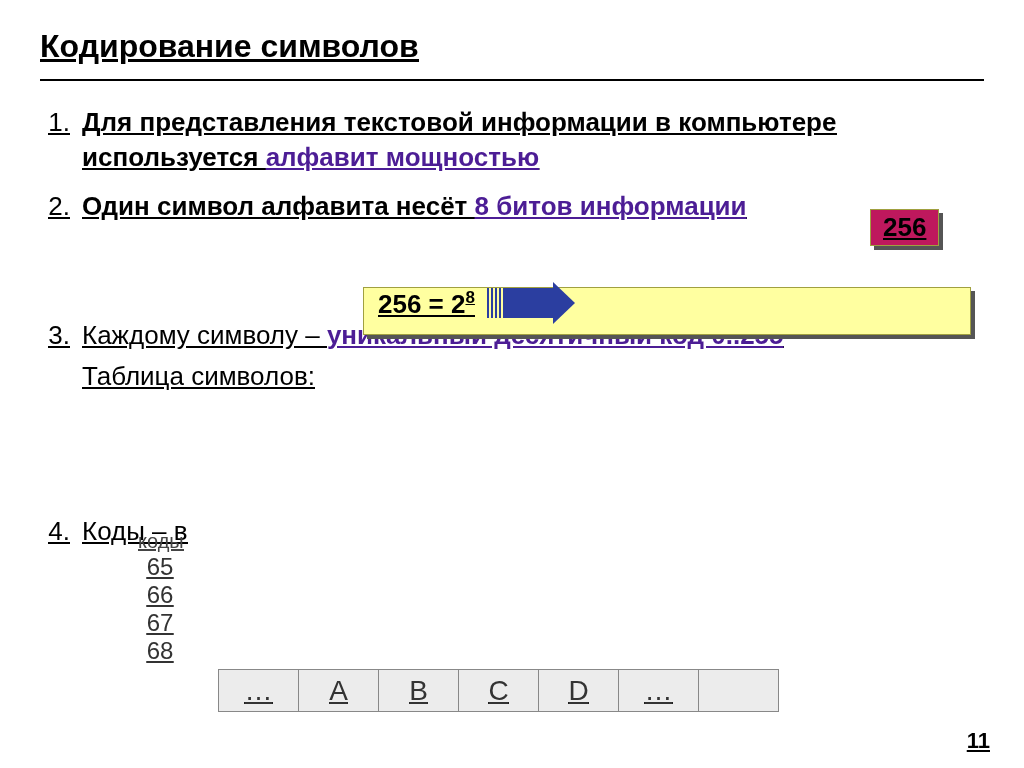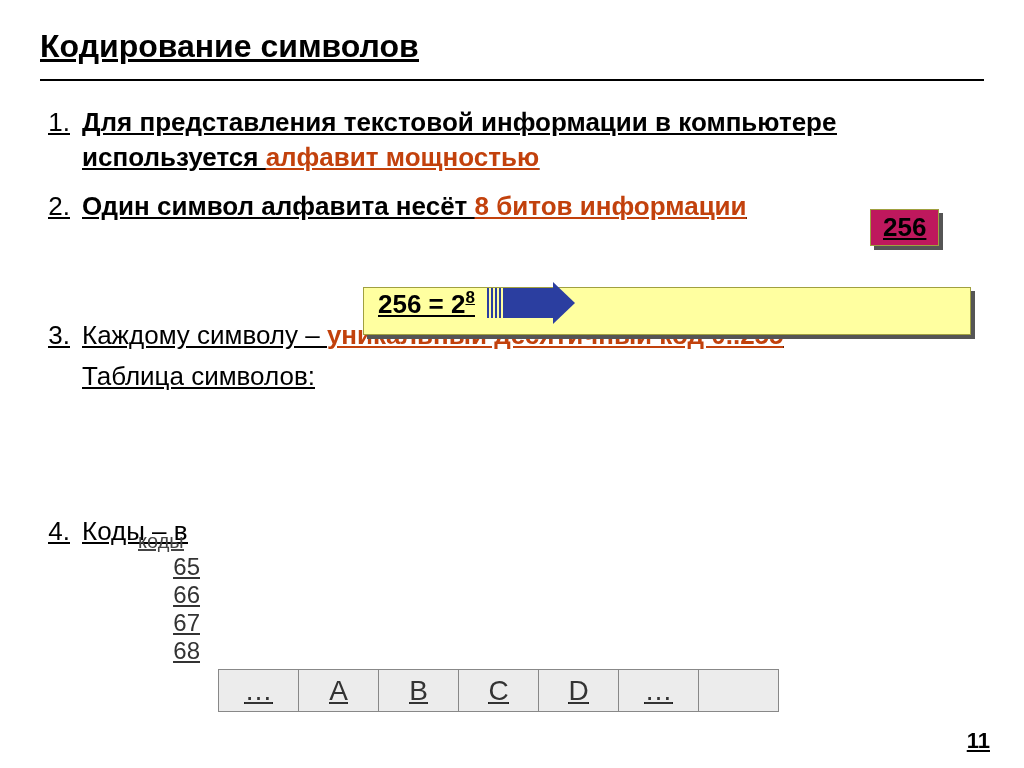--- a/index.html
+++ b/index.html
@@ -40,21 +40,21 @@
   .list .num {
     min-width: 42px;
     text-align: right;
     padding-right: 12px;
     font-weight: normal;
   }
   .list .body {
     flex: 1;
   }
   .bold { font-weight: bold; }
-  .blue { color: #c2410c; font-weight: bold; }
+  .blue { color: #4c1d95; font-weight: bold; }
   .badge-256 {
     position: absolute;
     top: 209px;
     left: 870px;
     background: #be185d;
     border: 1px solid #a0a040;
     box-shadow: 4px 4px 0 #555;
     font-size: 26px;
     font-weight: bold;
     padding: 2px 12px;
@@ -116,21 +116,21 @@
     color: #444;
     margin-bottom: 4px;
     flex-direction: column;
   }
   .codes-label {
     width: 178px;
     font-size: 20px;
     text-align: left;
     padding-left: 18px;
   }
-  .codes-row .c { width: 80px; text-align: right; font-size: 24px; color: #333; }
+  .codes-row .c { width: 80px; text-align: center; font-size: 24px; color: #333; }
   .sym-table {
     border-collapse: collapse;
     margin-left: 98px;
   }
   .sym-table td {
     border: 1px solid #888;
     width: 80px;
     height: 42px;
     text-align: center;
     font-size: 28px;

